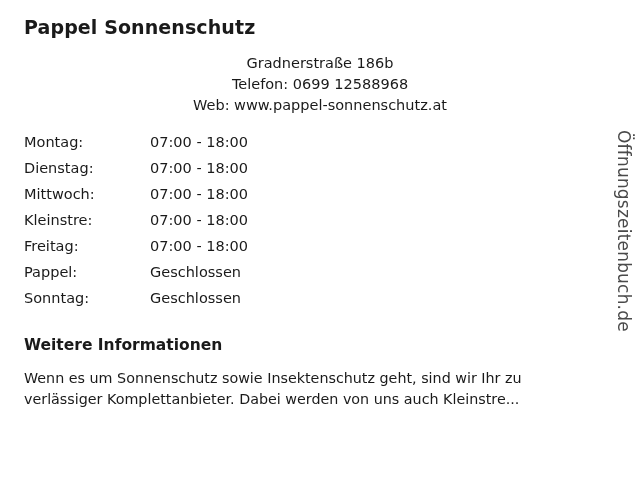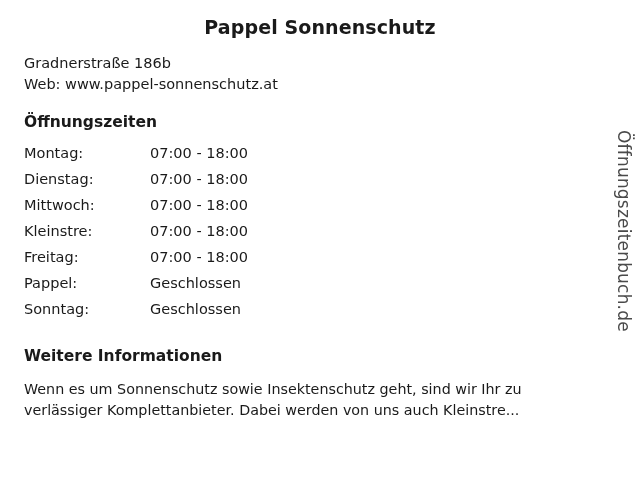--- a/index.html
+++ b/index.html
@@ -21,26 +21,26 @@
     height: 480px;
     box-sizing: border-box;
     padding: 16px 24px 0 24px;
   }
   .company-name {
     font-size: 19px;
     font-weight: bold;
     letter-spacing: 0.1px;
     margin: 0 0 14px 0;
     line-height: 1.2;
-    text-align: center;
   }
   .address-block {
     font-size: 14.5px;
     line-height: 21px;
     margin-bottom: 18px;
+    text-align: center;
   }
   .address-line {
     white-space: nowrap;
   }
   .section-heading {
     font-size: 15.5px;
     font-weight: bold;
     margin: 0 0 14px 0;
   }
   table.hours {
@@ -85,24 +85,24 @@
 </style>
 </head>
 <body>
 
 <div class="page">
 
   <h1 class="company-name">Pappel Sonnenschutz</h1>
 
   <div class="address-block">
     <div class="address-line">Gradnerstraße 186b</div>
+    <div class="address-line">Telefon: 0699 12588968</div>
     <div class="address-line">Web: www.pappel-sonnenschutz.at</div>
   </div>
 
-  <h2 class="section-heading">Öffnungszeiten</h2>
 
   <table class="hours">
     <tbody>
       <tr>
         <td class="day">Montag:</td>
         <td class="time">07:00 - 18:00</td>
       </tr>
       <tr>
         <td class="day">Dienstag:</td>
         <td class="time">07:00 - 18:00</td>

